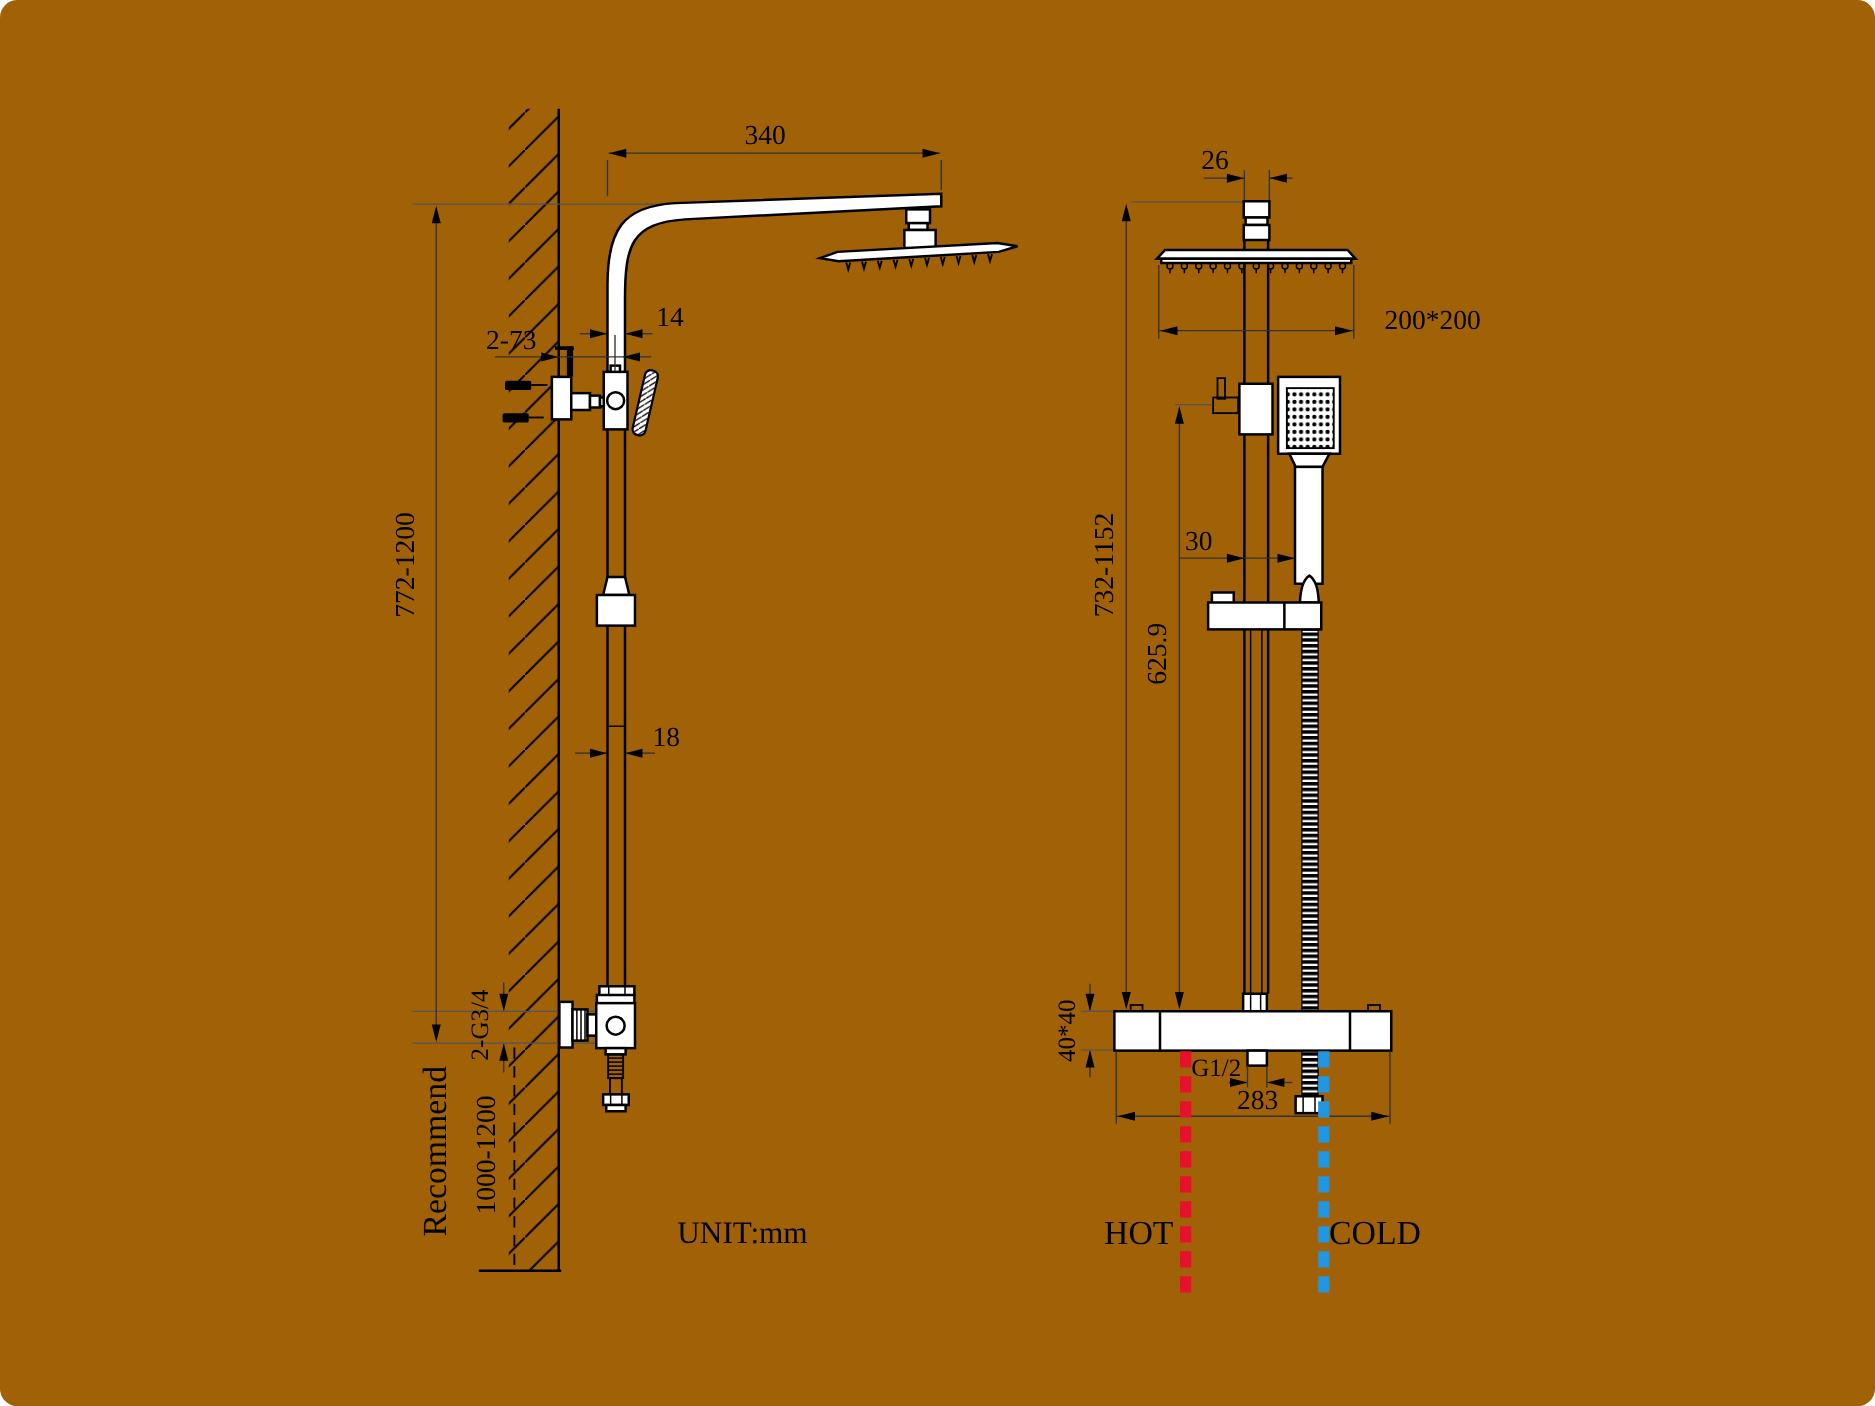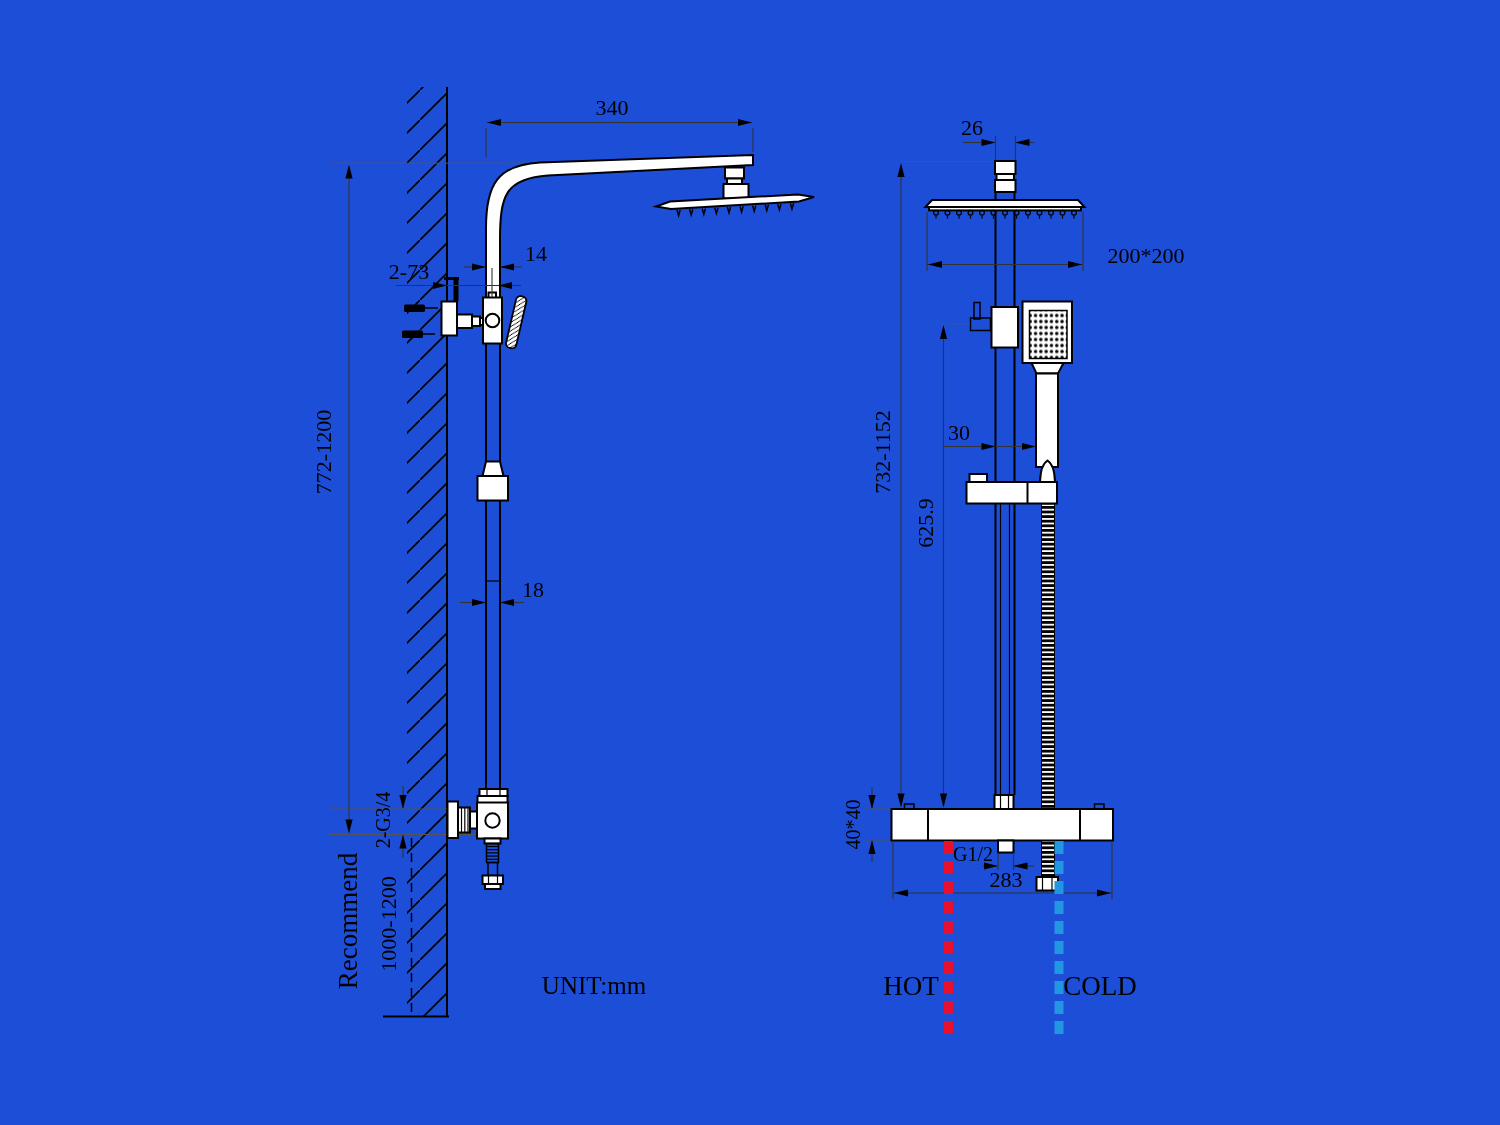--- a/index.html
+++ b/index.html
@@ -1,16 +1,16 @@
 <!DOCTYPE html>
 <html><head>
 <meta charset="utf-8">
 <style>
   html,body{margin:0;padding:0;background:#fff;}
-  #canvas{width:1500px;height:1125px;background:#1d4ed8;position:relative;}
+  #canvas{width:1500px;height:1125px;background:#a16207;position:relative;border-radius:14px;}
   text{font-family:"Liberation Serif","DejaVu Serif",serif;fill:#000;}
   .t20{font-size:20px;} .t22{font-size:22px;} .t25{font-size:25px;} .t27{font-size:27px;}
   .mid{text-anchor:middle;}
   .o{fill:#fff;stroke:#000;stroke-width:2;}
   .ln{stroke:#000;stroke-width:2;fill:none;}
   .ln15{stroke:#000;stroke-width:1.5;fill:none;}
   .ln12{stroke:#000;stroke-width:1.2;fill:none;}
   .dim{stroke:#333;stroke-width:1.1;fill:none;}
   .thin{stroke:#555;stroke-width:1;fill:none;}
   .blk{fill:#000;stroke:none;}

